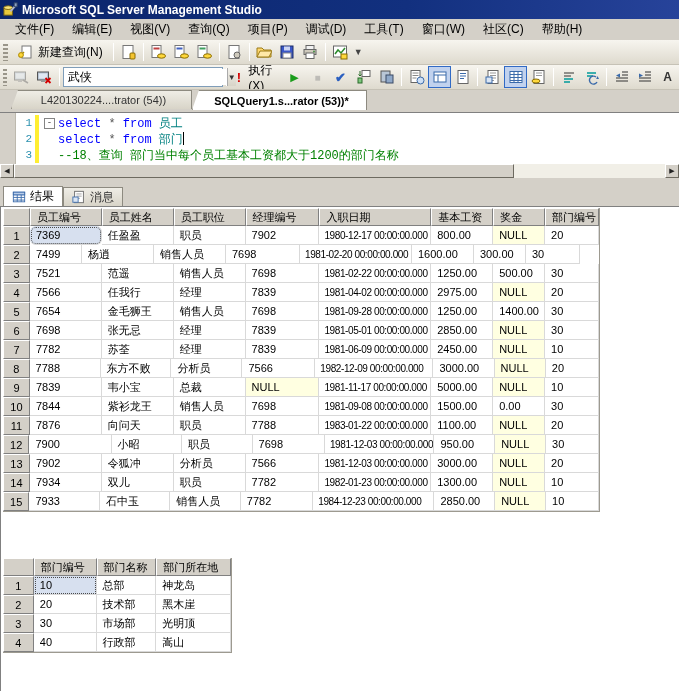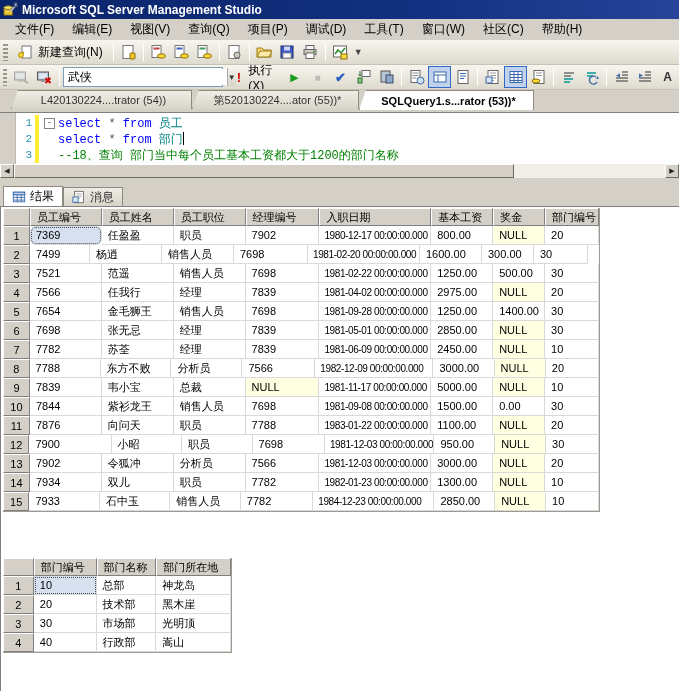--- a/index.html
+++ b/index.html
@@ -322,21 +322,20 @@
           <path d="M2 4.5 L6 6.5 L2 8.5 Z" fill="#3a6aaa"></path>
         </svg>
     </div>
     <div class="ib">
         <span class="font-a">A</span>
       </div>
   </div>
 
   <div class="tabstrip">
     <div class="ftab" style="width:181px">L420130224....trator (54))</div>
-    <div class="ftab" style="width:167px">第520130224....ator (55))*</div>
     <div class="ftab active" style="width:175px">SQLQuery1.s...rator (53))*</div>
   </div>
 
   <div class="editor">
     <div class="ind-margin"></div>
     <div class="ed-lines">
       <div class="ed-line">
         <span class="ln">1</span>
         <span class="chg"></span>
         <span class="fold box">-</span>
@@ -404,21 +403,21 @@
             <div class="gc dcell" style="width: 72px;">任盈盈</div>
             <div class="gc dcell" style="width: 72px;">职员</div>
             <div class="gc dcell" style="width: 74px;">7902</div>
             <div class="gc dcell datec" style="width: 112px;">1980-12-17 00:00:00.000</div>
             <div class="gc dcell" style="width: 62px;">800.00</div>
             <div class="gc dcell nul" style="width: 52px;">NULL</div>
             <div class="gc dcell" style="width: 54px;">20</div>
           </div>
           <div class="grow">
             <div class="gc rnum" style="width: 27px;">2</div>
-            <div class="gc dcell" style="width: 60px;">7499</div>
+            <div class="gc dcell" style="width: 52px;">7499</div>
             <div class="gc dcell" style="width: 72px;">杨逍</div>
             <div class="gc dcell" style="width: 72px;">销售人员</div>
             <div class="gc dcell" style="width: 74px;">7698</div>
             <div class="gc dcell datec" style="width: 112px;">1981-02-20 00:00:00.000</div>
             <div class="gc dcell" style="width: 62px;">1600.00</div>
             <div class="gc dcell" style="width: 52px;">300.00</div>
             <div class="gc dcell" style="width: 54px;">30</div>
           </div>
           <div class="grow">
             <div class="gc rnum" style="width: 27px;">3</div>

